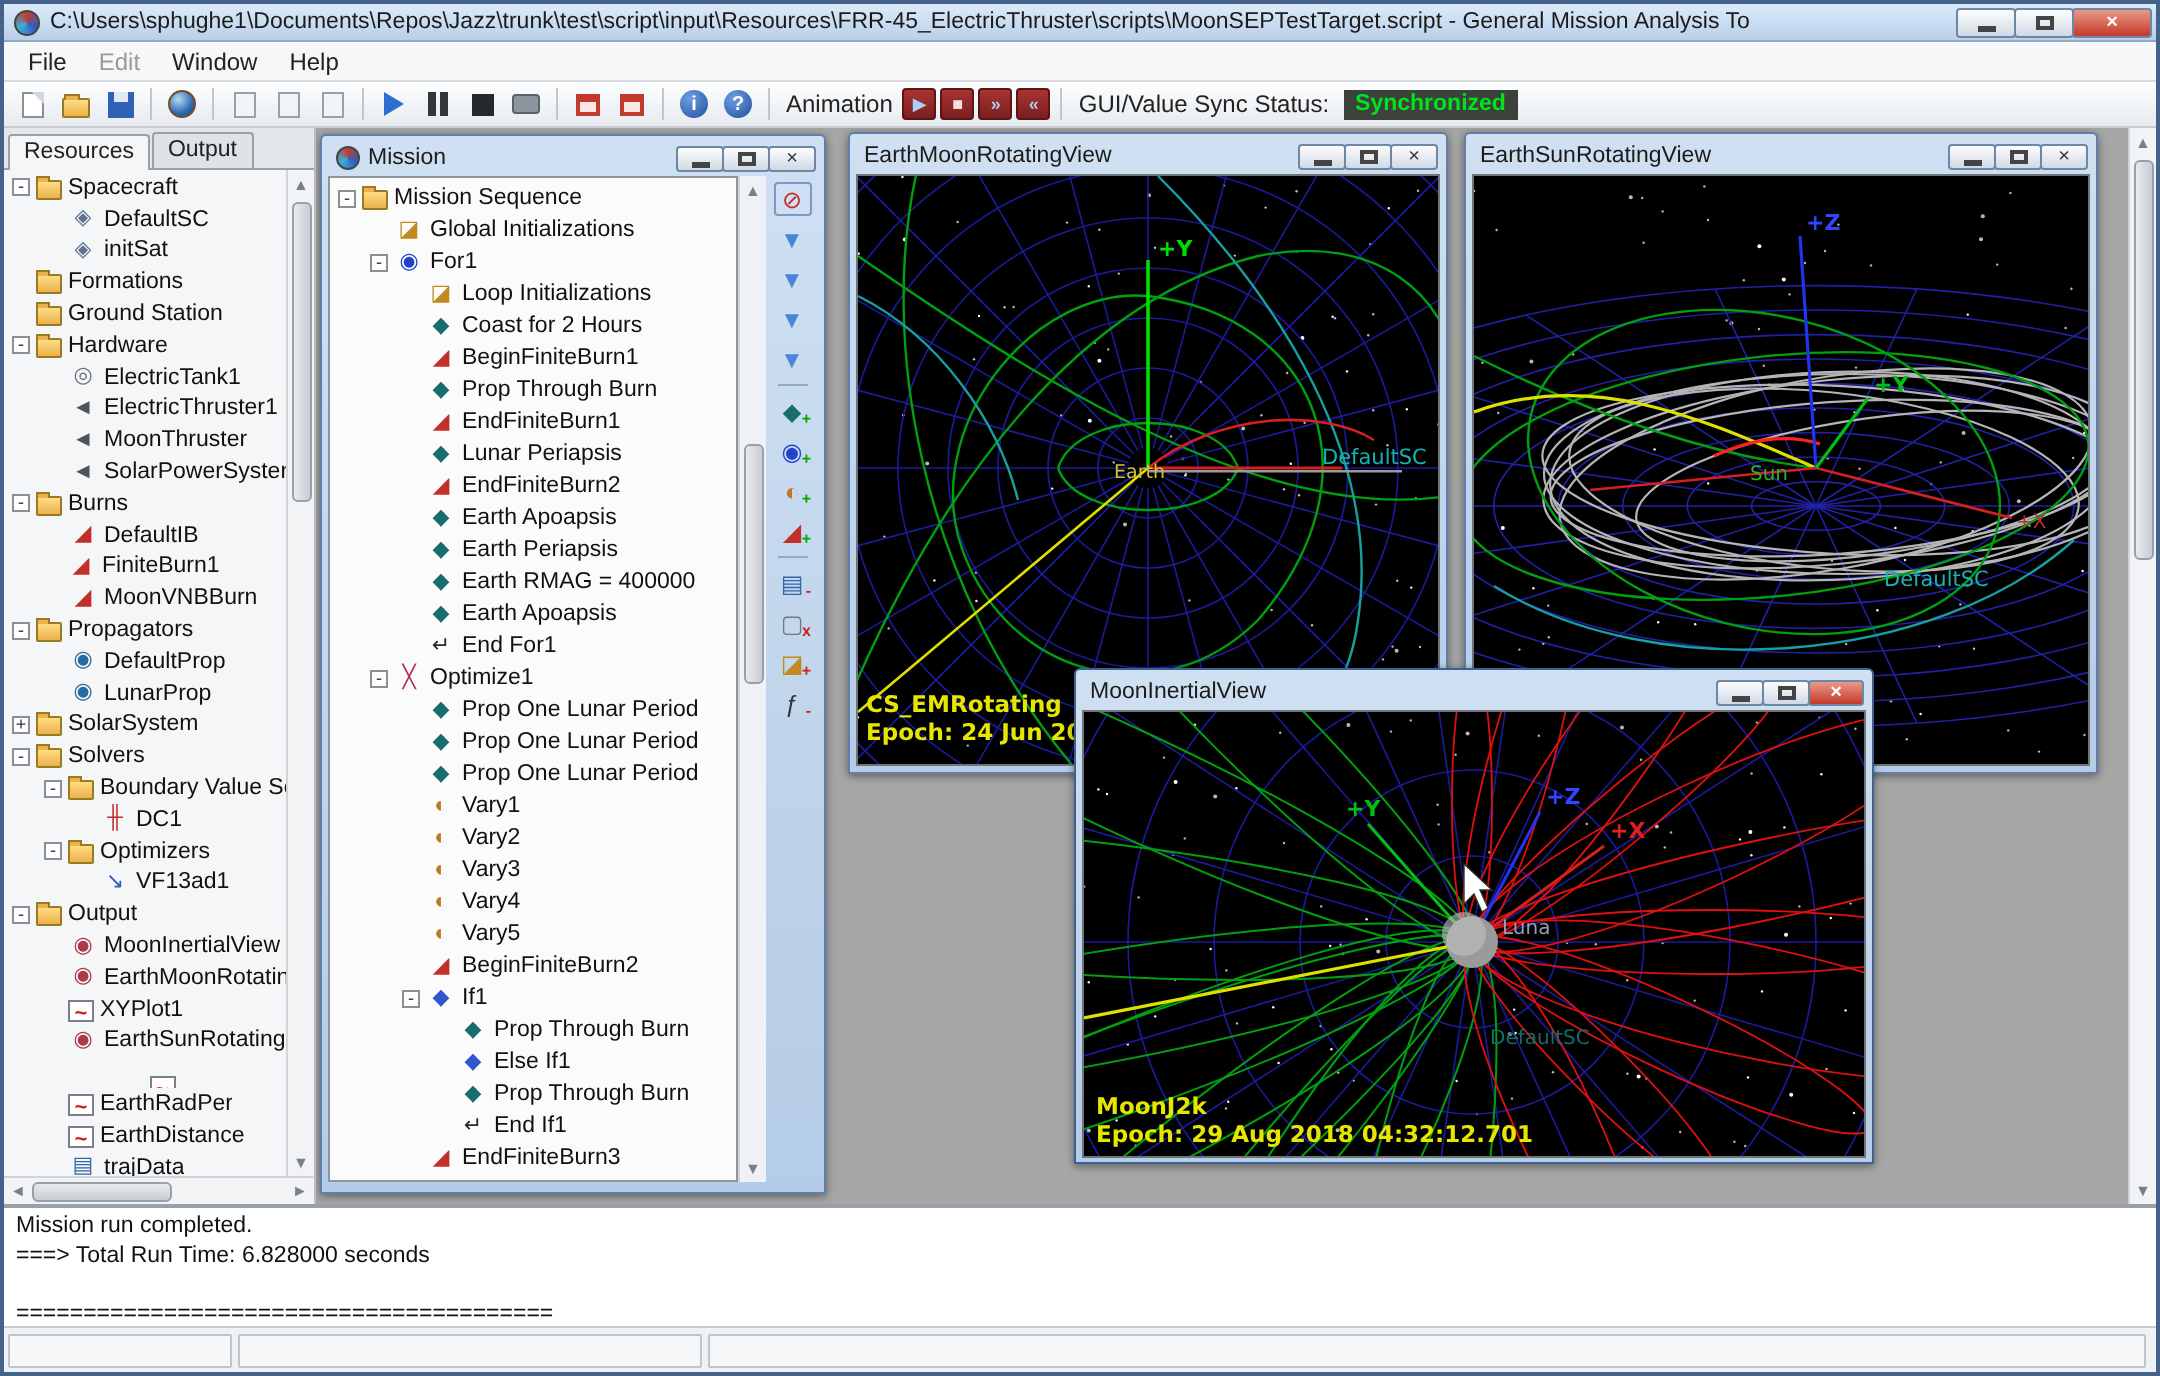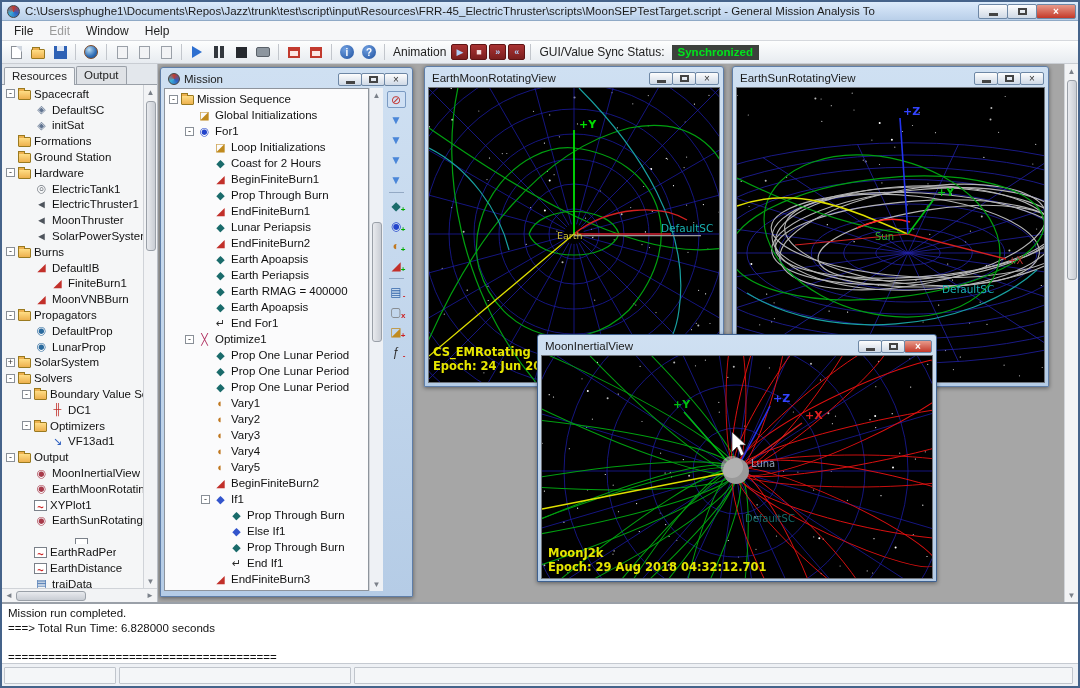--- a/index.html
+++ b/index.html
@@ -289,21 +289,21 @@
               <span class="ti i-folder"></span>
               <span class="tl">Burns</span>
             </div>
 
             <div class="trow" style="padding-left: 20px;">
               <span class="exp"></span>
               <span class="ti i-burnres"></span>
               <span class="tl">DefaultIB</span>
             </div>
 
-            <div class="trow" style="padding-left: 36px;">
+            <div class="trow" style="padding-left: 19px;">
               <span class="exp"></span>
               <span class="ti i-burnres"></span>
               <span class="tl">FiniteBurn1</span>
             </div>
 
             <div class="trow" style="padding-left: 20px;">
               <span class="exp"></span>
               <span class="ti i-burnres"></span>
               <span class="tl">MoonVNBBurn</span>
             </div>

